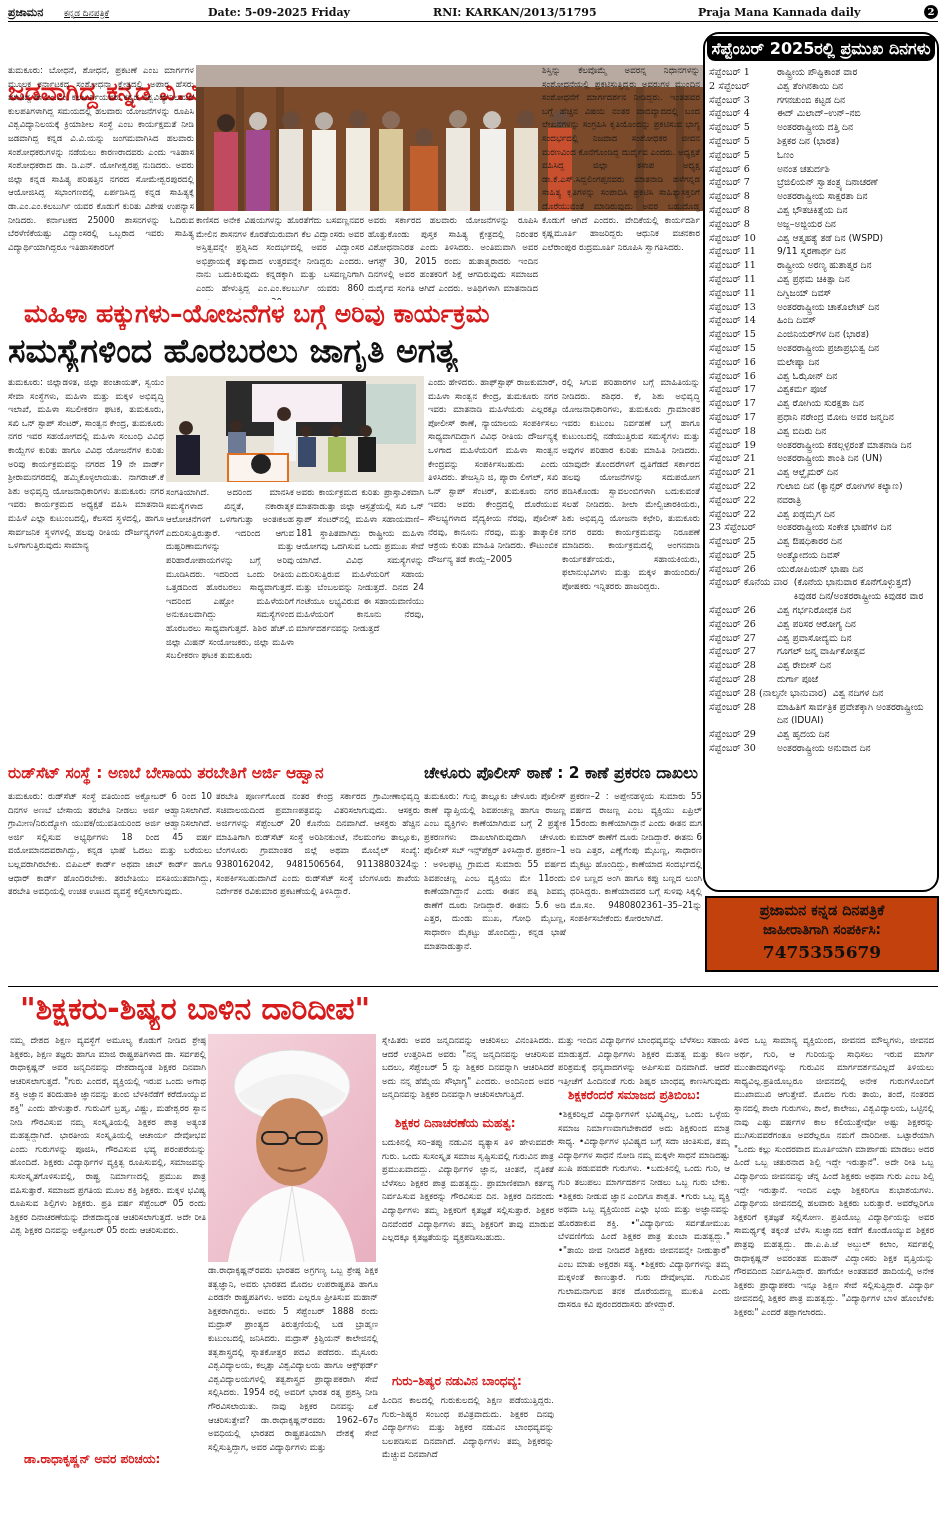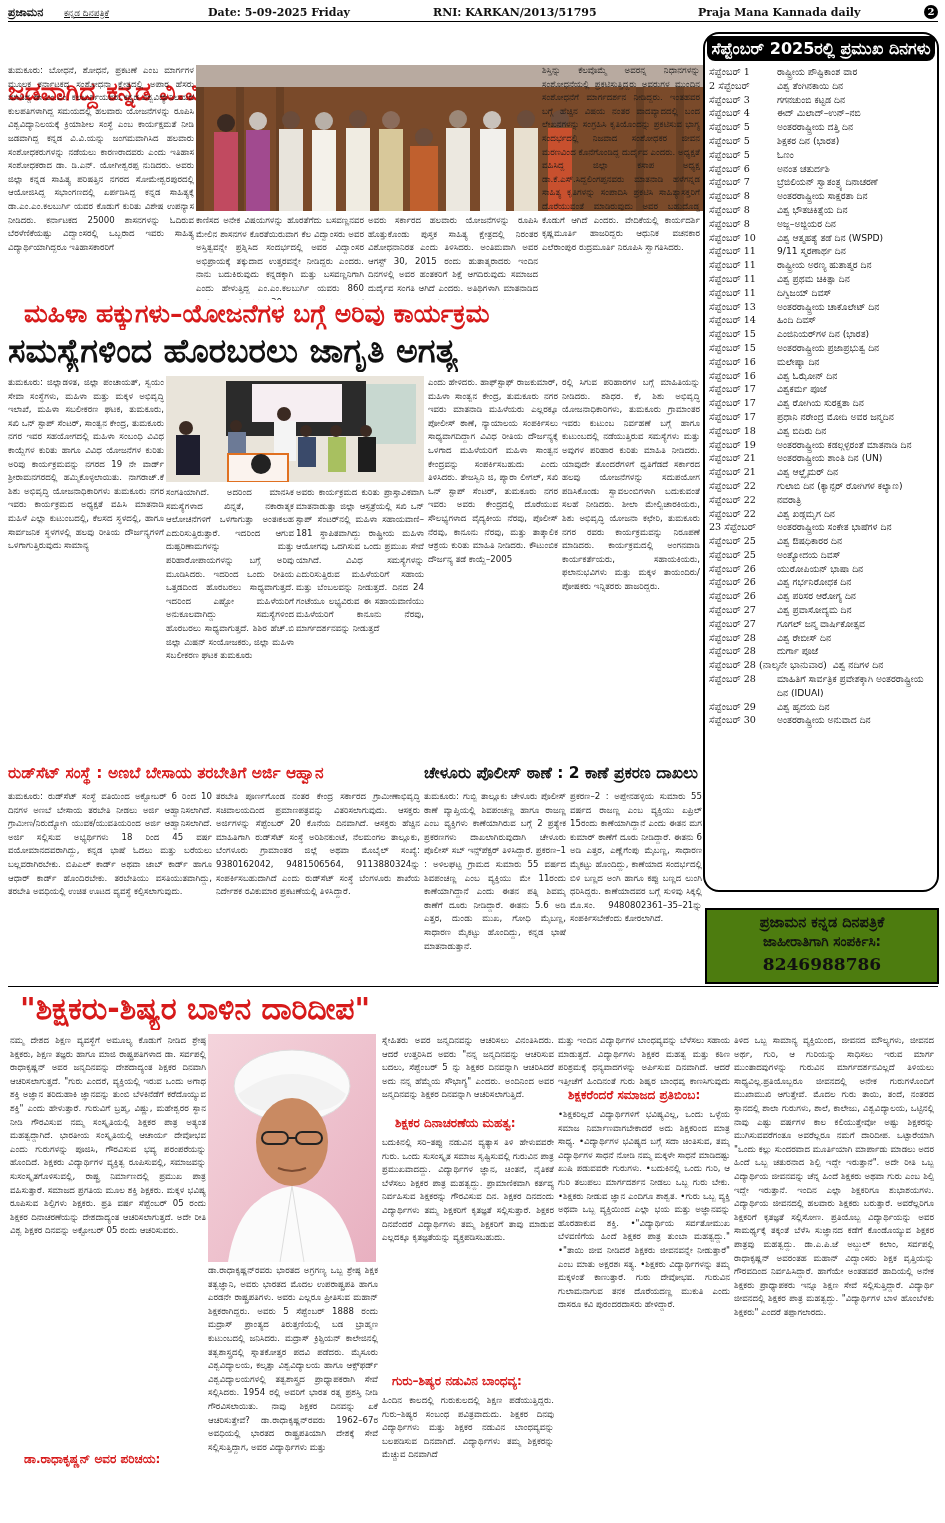--- a/index.html
+++ b/index.html
@@ -22,21 +22,21 @@
   .subhead-red { color: #d71a1a; font-family: "DejaVu Sans", sans-serif; font-weight: bold; font-size: 12px; white-space: nowrap; }
 
   
   .cal-box { left: 703px; top: 32px; width: 236px; height: 860px; border: 2px solid #000; border-radius: 16px; padding: 0 4px; }
   .cal-title { background: #000; color: #fff; font-family: "DejaVu Sans", sans-serif; font-weight: bold; font-size: 16px; text-align: center; margin: 2px -2px 4px; padding: 3px 0; border-radius: 4px 4px 8px 8px; white-space: nowrap; }
   .cal-row { display: flex; font-size: 9.6px; line-height: 13.8px; font-family: "DejaVu Serif", serif; }
   .cal-date { width: 68px; flex-shrink: 0; font-family: "DejaVu Serif", serif; white-space: nowrap; }
   .cal-event { flex: 1; font-family: "DejaVu Sans", sans-serif; font-size: 9.2px; }
   .cal-row.wrap .cal-date { width: auto; margin-right: 6px; }
 
-  .ad-box { left: 705px; top: 896px; width: 234px; height: 76px; background: #4d7c0f; border: 2px solid #000; text-align: center; font-family: "DejaVu Sans", sans-serif; margin-top: 12px; }
+  .ad-box { left: 705px; top: 896px; width: 234px; height: 76px; background: #c2410c; border: 2px solid #000; text-align: center; font-family: "DejaVu Sans", sans-serif; }
   .ad-line1 { font-size: 14.5px; font-weight: bold; margin-top: 4px; }
   .ad-line2 { font-size: 13.5px; font-weight: bold; margin-top: 2px; }
   .ad-phone { font-size: 17px; font-weight: bold; font-family: "DejaVu Serif", serif; margin-top: 4px; }
 
   .rule-h { height: 1px; background: #000; }
 </style>
 </head>
 <body>
 
 <div class="abs masthead">
@@ -273,20 +273,24 @@
         <span class="cal-event">ವಿಶ್ವ ಔಷಧಿಕಾರರ ದಿನ</span>
       </div>
       <div class="cal-row">
         <span class="cal-date">ಸೆಪ್ಟೆಂಬರ್ 25</span>
         <span class="cal-event">ಅಂತ್ಯೋದಯ ದಿವಸ್</span>
       </div>
       <div class="cal-row">
         <span class="cal-date">ಸೆಪ್ಟೆಂಬರ್ 26</span>
         <span class="cal-event">ಯುರೋಪಿಯನ್ ಭಾಷಾ ದಿನ</span>
       </div>
+      <div class="cal-row wrap">
+        <span class="cal-date">ಸೆಪ್ಟೆಂಬರ್ ಕೊನೆಯ ವಾರ</span>
+        <span class="cal-event">(ಕೊನೆಯ ಭಾನುವಾರ ಕೊನೆಗೊಳ್ಳುತ್ತದೆ) ಕಿವುಡರ ದಿನ/ಅಂತರರಾಷ್ಟ್ರೀಯ ಕಿವುಡರ ವಾರ</span>
+      </div>
       <div class="cal-row">
         <span class="cal-date">ಸೆಪ್ಟೆಂಬರ್ 26</span>
         <span class="cal-event">ವಿಶ್ವ ಗರ್ಭನಿರೋಧಕ ದಿನ</span>
       </div>
       <div class="cal-row">
         <span class="cal-date">ಸೆಪ್ಟೆಂಬರ್ 26</span>
         <span class="cal-event">ವಿಶ್ವ ಪರಿಸರ ಆರೋಗ್ಯ ದಿನ</span>
       </div>
       <div class="cal-row">
         <span class="cal-date">ಸೆಪ್ಟೆಂಬರ್ 27</span>
@@ -319,21 +323,21 @@
       <div class="cal-row">
         <span class="cal-date">ಸೆಪ್ಟೆಂಬರ್ 30</span>
         <span class="cal-event">ಅಂತರರಾಷ್ಟ್ರೀಯ ಅನುವಾದ ದಿನ</span>
       </div>
     </div>
 </div>
 
 <div class="abs ad-box">
   <div class="ad-line1">ಪ್ರಜಾಮನ ಕನ್ನಡ ದಿನಪತ್ರಿಕೆ</div>
   <div class="ad-line2">ಜಾಹೀರಾತಿಗಾಗಿ ಸಂಪರ್ಕಿಸಿ:</div>
-  <div class="ad-phone">8246988786</div>
+  <div class="ad-phone">7475355679</div>
 </div>
 
 <div class="abs rule-h" style="left:8px;top:986px;width:930px;"></div>
 
 <div class="abs headline-red" style="left:20px;top:988px;width:560px;height:42px;font-size:30px;line-height:42px;">"ಶಿಕ್ಷಕರು-ಶಿಷ್ಯರ ಬಾಳಿನ ದಾರಿದೀಪ"</div>
 <div class="abs col" style="left:10px;top:1034px;width:196px;height:414px;">ನಮ್ಮ ದೇಶದ ಶಿಕ್ಷಣ ವ್ಯವಸ್ಥೆಗೆ ಅಮೂಲ್ಯ ಕೊಡುಗೆ ನೀಡಿದ ಶ್ರೇಷ್ಠ ಶಿಕ್ಷಕರು, ಶಿಕ್ಷಣ ತಜ್ಞರು ಹಾಗೂ ಮಾಜಿ ರಾಷ್ಟ್ರಪತಿಗಳಾದ ಡಾ. ಸರ್ವಪಲ್ಲಿ ರಾಧಾಕೃಷ್ಣನ್ ಅವರ ಜನ್ಮದಿನವನ್ನು ದೇಶದಾದ್ಯಂತ ಶಿಕ್ಷಕರ ದಿನವಾಗಿ ಆಚರಿಸಲಾಗುತ್ತದೆ. "ಗುರು ಎಂದರೆ, ವ್ಯಕ್ತಿಯಲ್ಲಿ ಇರುವ ಒಂದು ಅಗಾಧ ಶಕ್ತಿ ಅಜ್ಞಾನ ತರಿದುಹಾಕಿ ಜ್ಞಾನವನ್ನು ತುಂಬಿ ಬೆಳಕಿನೆಡೆಗೆ ಕರೆದೊಯ್ಯುವ ಶಕ್ತಿ" ಎಂದು ಹೇಳುತ್ತಾರೆ. ಗುರುವಿಗೆ ಬ್ರಹ್ಮ, ವಿಷ್ಣು, ಮಹೇಶ್ವರರ ಸ್ಥಾನ ನೀಡಿ ಗೌರವಿಸುವ ನಮ್ಮ ಸಂಸ್ಕೃತಿಯಲ್ಲಿ ಶಿಕ್ಷಕರ ಪಾತ್ರ ಅತ್ಯಂತ ಮಹತ್ವದ್ದಾಗಿದೆ. ಭಾರತೀಯ ಸಂಸ್ಕೃತಿಯಲ್ಲಿ ಆಚಾರ್ಯ ದೇವೋಭವ ಎಂದು ಗುರುಗಳನ್ನು ಪೂಜಿಸಿ, ಗೌರವಿಸುವ ಭವ್ಯ ಪರಂಪರೆಯನ್ನು ಹೊಂದಿದೆ. ಶಿಕ್ಷಕರು ವಿದ್ಯಾರ್ಥಿಗಳ ವ್ಯಕ್ತಿತ್ವ ರೂಪಿಸುವಲ್ಲಿ, ಸಮಾಜವನ್ನು ಸುಸಂಸ್ಕೃತಗೊಳಿಸುವಲ್ಲಿ, ರಾಷ್ಟ್ರ ನಿರ್ಮಾಣದಲ್ಲಿ ಪ್ರಮುಖ ಪಾತ್ರ ವಹಿಸುತ್ತಾರೆ. ಸಮಾಜದ ಪ್ರಗತಿಯ ಮೂಲ ಶಕ್ತಿ ಶಿಕ್ಷಕರು. ಮಕ್ಕಳ ಭವಿಷ್ಯ ರೂಪಿಸುವ ಶಿಲ್ಪಿಗಳು ಶಿಕ್ಷಕರು. ಪ್ರತಿ ವರ್ಷ ಸೆಪ್ಟೆಂಬರ್ 05 ರಂದು ಶಿಕ್ಷಕರ ದಿನಾಚರಣೆಯನ್ನು ದೇಶದಾದ್ಯಂತ ಆಚರಿಸಲಾಗುತ್ತದೆ. ಅದೇ ರೀತಿ ವಿಶ್ವ ಶಿಕ್ಷಕರ ದಿನವನ್ನು ಅಕ್ಟೋಬರ್ 05 ರಂದು ಆಚರಿಸುವರು.</div>
 <div class="abs subhead-red" style="left:24px;top:1452px;width:186px;height:18px;">ಡಾ.ರಾಧಾಕೃಷ್ಣನ್ ಅವರ ಪರಿಚಯ:</div>
 
 <div class="abs photo" style="left:208px;top:1034px;width:168px;height:228px;">
   <svg width="168" height="228" viewBox="0 0 168 228">

